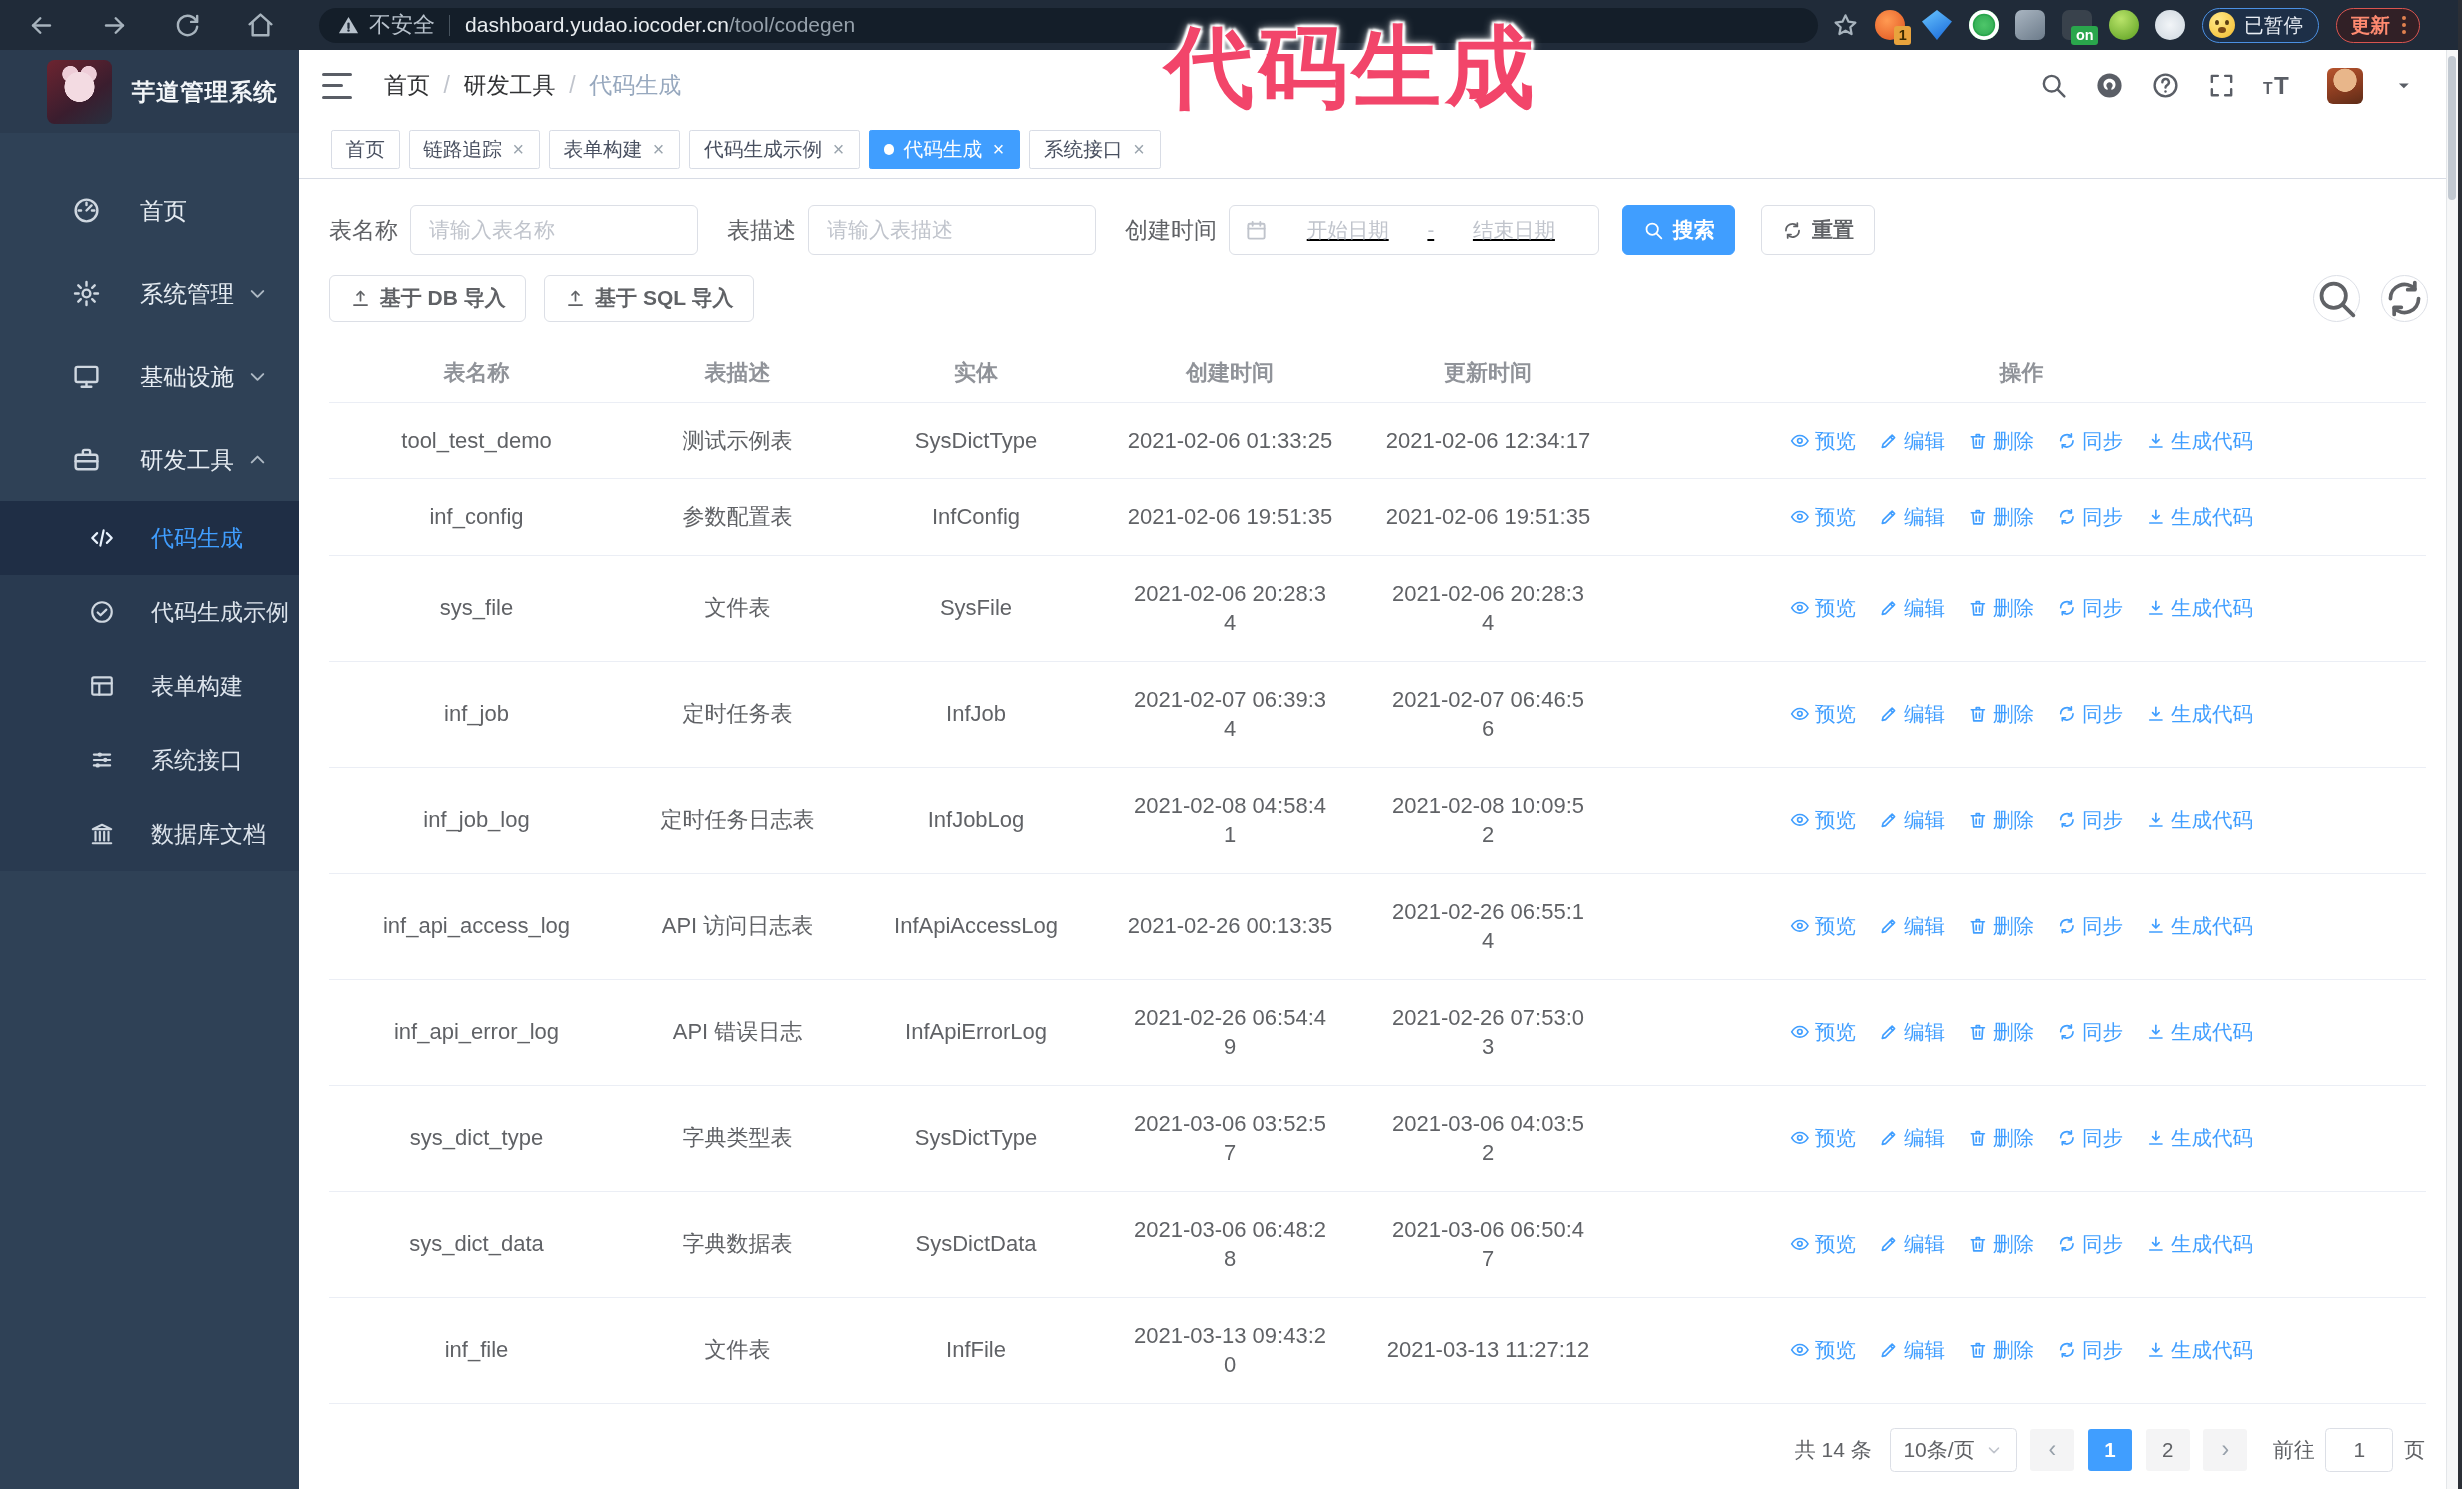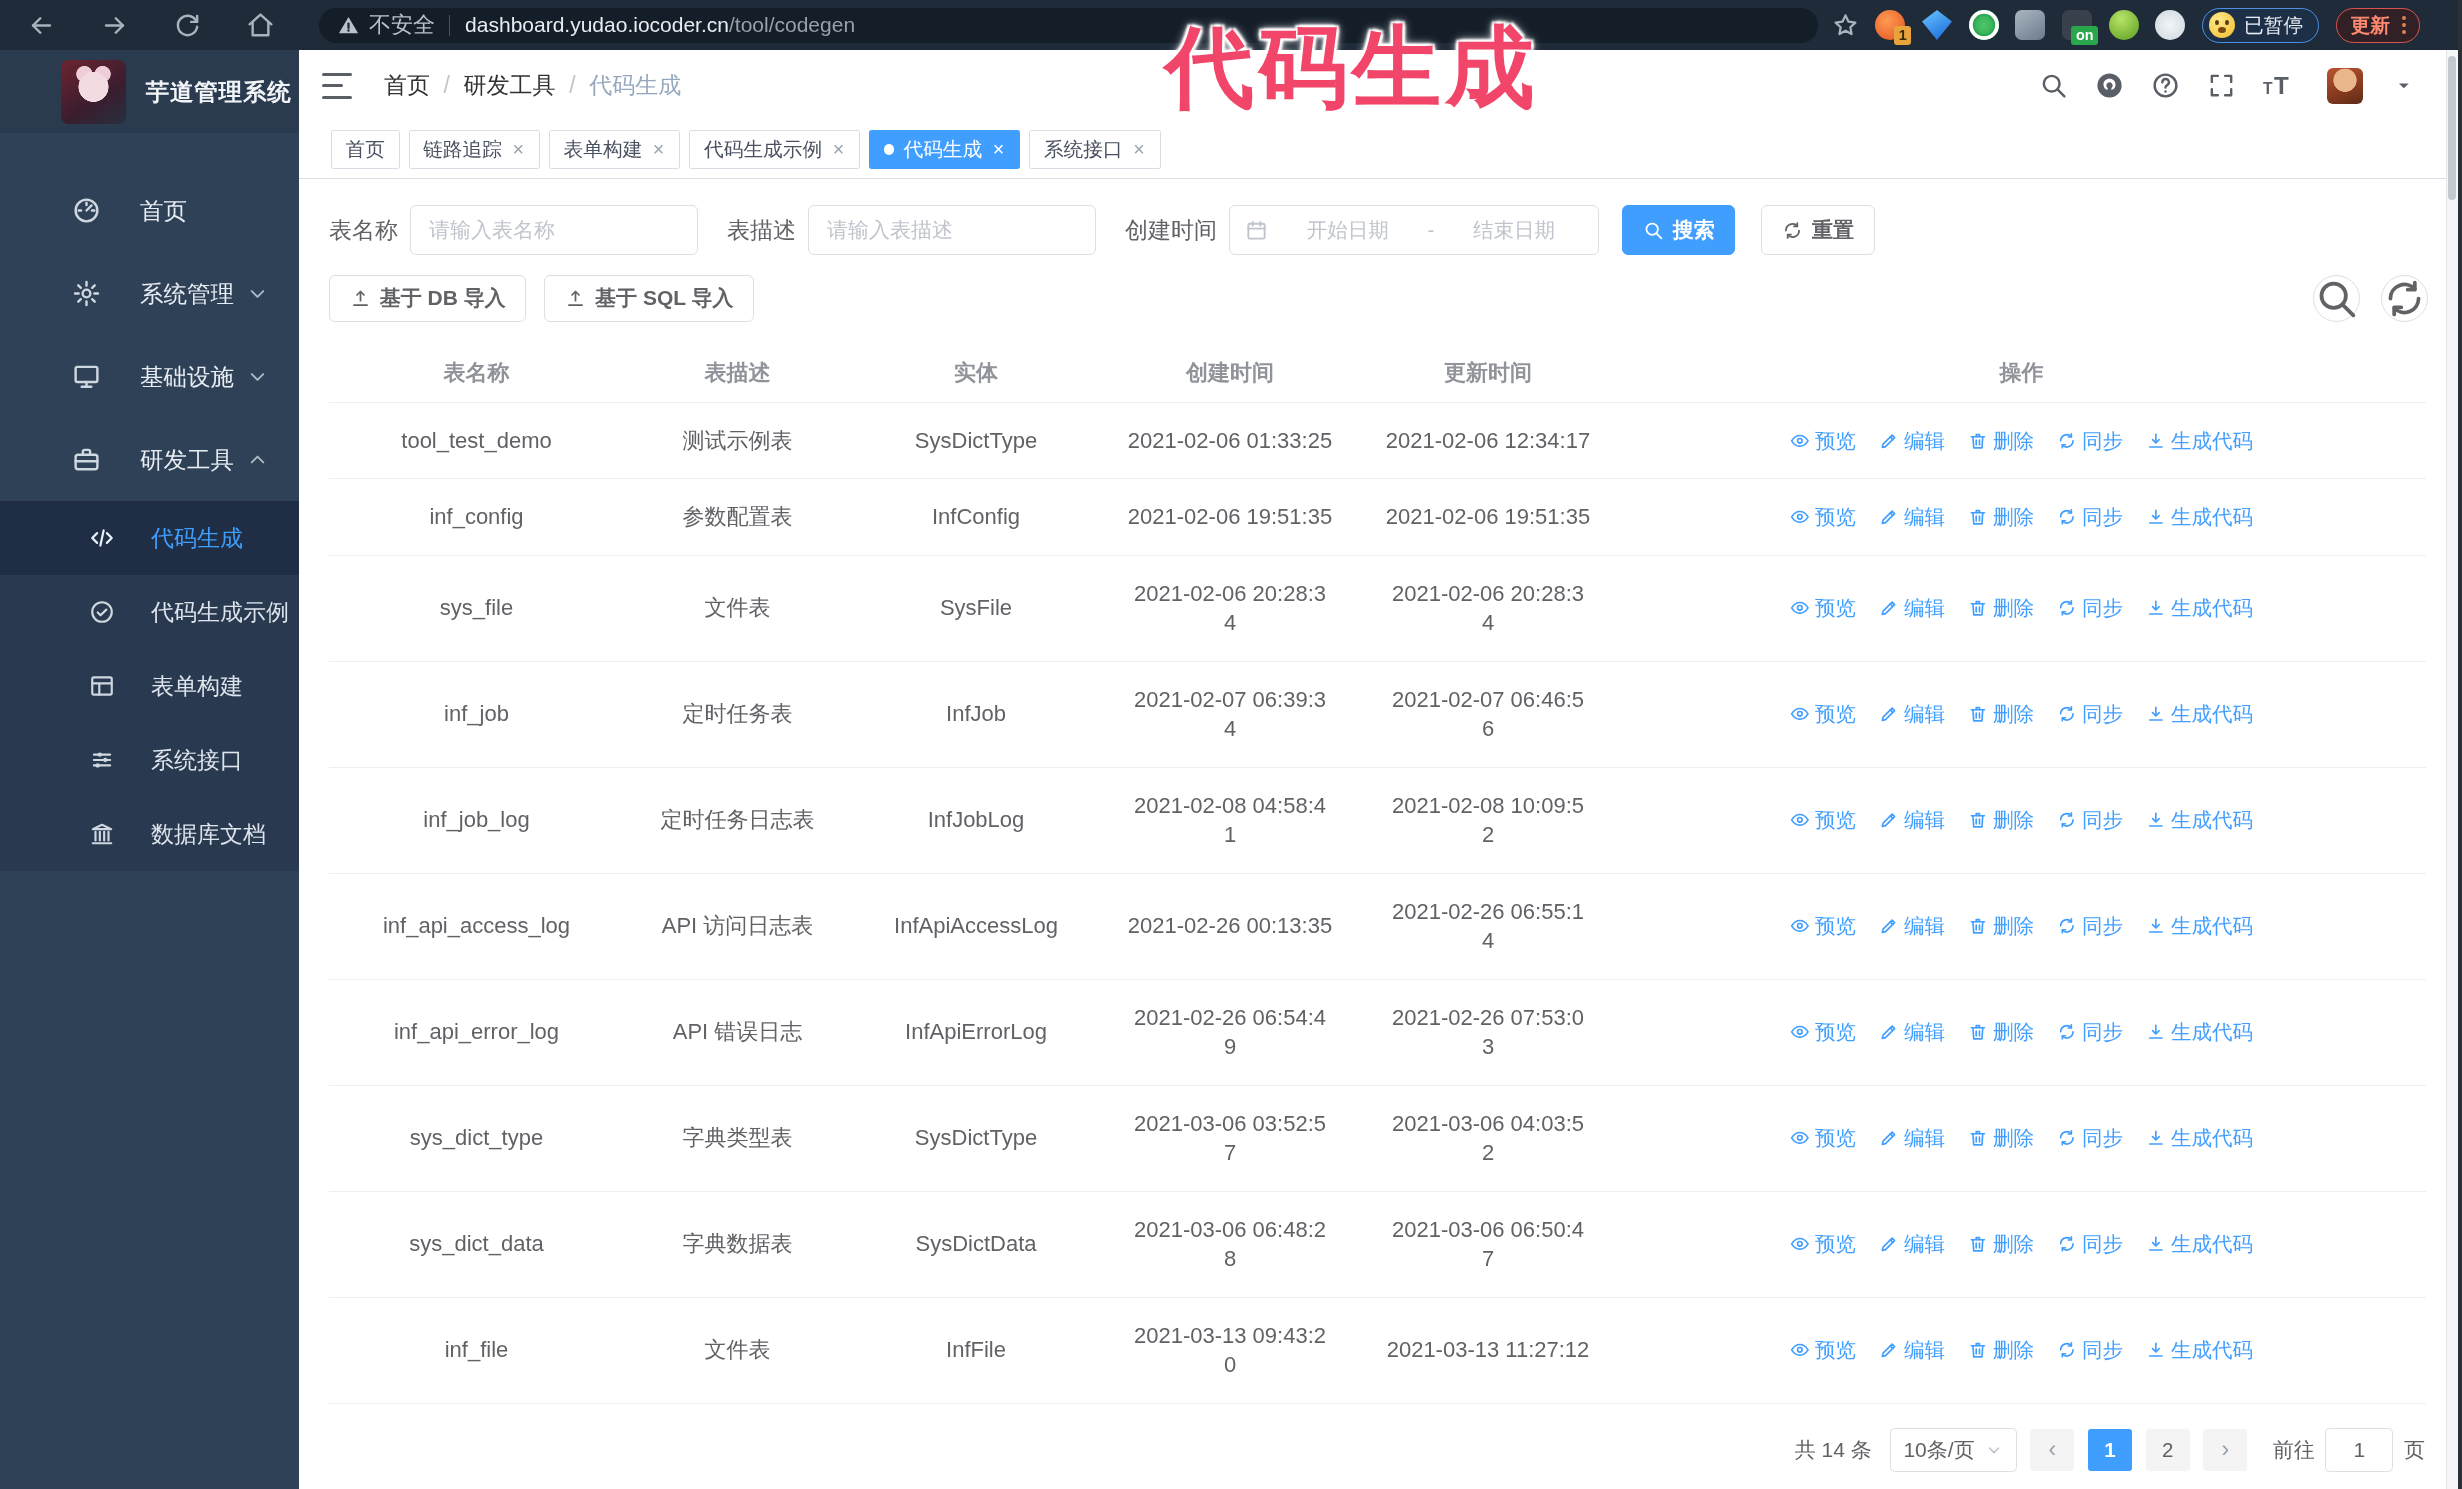--- a/index.html
+++ b/index.html
@@ -32,21 +32,21 @@
   .emoji .mouth { position:absolute; left:9px; top:15px; width:7.6px; height:6px; border-radius:50%; background:#7a4a16; }
   .pause-label { color:#e9eef5; font-size:19.7px; }
   .update-pill { height:35px; border:1.5px solid #d9544f; background:#312026; border-radius:17.4px; display:flex; align-items:center; gap:12px; padding:0 13.6px; }
   .update-label { color:#ff8a70; font-size:19.7px; font-weight:bold; }
   .kebab { display:flex; flex-direction:column; gap:3px; }
   .kebab span { width:3.8px; height:3.8px; border-radius:50%; background:#e0804f; }
 
   
   .app { display:flex; height:1440px; }
   .sidebar { width:299px; background:#2f4156; color:#dfe6ee; flex:0 0 auto; display:flex; flex-direction:column; }
-  .logo-row { height:83px; display:flex; align-items:center; padding-left:61px; gap:19.7px; background:#2b3b4f; }
+  .logo-row { height:83px; display:flex; align-items:center; padding-left:47px; gap:19.7px; background:#2b3b4f; }
   .logo-img { width:65px; height:64px; border-radius:7.6px; flex:0 0 auto;
     background: radial-gradient(circle at 50% 42%, #f3dbe2 0 30%, transparent 31%),
                 radial-gradient(circle at 36% 22%, #eecdd8 0 12%, transparent 13%),
                 radial-gradient(circle at 64% 22%, #eecdd8 0 12%, transparent 13%),
                 linear-gradient(145deg,#6d2430,#3a1d2e 60%,#27303f); }
   .logo-title { font-size:23.5px; font-weight:bold; color:#f2f5f8; letter-spacing:0.8px; }
   .menu { margin-top:36px; }
   .m-item { height:83px; display:flex; align-items:center; padding:0 30px 0 72px; cursor:pointer; }
   .m-item .mi { width:29px; height:29px; color:#cfd7e0; margin-right:39px; flex:0 0 auto; }
   .m-item .mi svg{ width:100%; height:100%; }
@@ -92,21 +92,21 @@
 
   
   .content { flex:1 1 auto; padding:26px 34px 16px 30px; position:relative; }
   .form-row { display:flex; align-items:center; height:50px; }
   .f-label { font-size:23px; color:#606266; margin:0 12px 0 29px; white-space:nowrap; }
   .f-label.first { margin-left:0; }
   .inp { height:50px; border:1.5px solid #dcdfe6; border-radius:6px; background:#fff; font-size:21px; color:#606266; padding:0 18px; outline:none; }
   .inp::placeholder { color:#c0c4cc; }
   .inp.w-name { width:288px; }
   .inp.w-desc { width:288px; }
-  .daterange { width:370px; height:50px; border:1.5px solid #dcdfe6; border-radius:6px; display:flex; align-items:center; padding:0 15px; gap:10.6px; }
+  .daterange { width:370px; height:50px; border:1.5px solid #dcdfe6; border-radius:6px; display:flex; align-items:center; padding:0 15px; gap:10.6px;text-decoration:underline; }
   .daterange .cal { width:23px; height:23px; color:#c0c4cc; flex:0 0 auto; }
   .daterange .cal svg{width:100%;height:100%;}
   .dr-text { font-size:20.5px; color:#c0c4cc; flex:1 1 auto; text-align:center; }
   .dr-sep { font-size:20.5px; color:#c0c4cc; }
   .btn { height:50px; display:inline-flex; align-items:center; justify-content:center; gap:9px; border-radius:6px; font-size:21px; cursor:pointer; border:1.5px solid #dcdfe6; background:#fff; color:#606266; padding:0 19.7px;font-weight:bold; }
   .btn .bi { width:21px; height:21px; }
   .btn .bi svg{width:100%;height:100%;}
   .btn.primary { background:#409eff; border-color:#409eff; color:#fff; margin-left:23px; }
   .btn.reset { margin-left:26px; }
 

